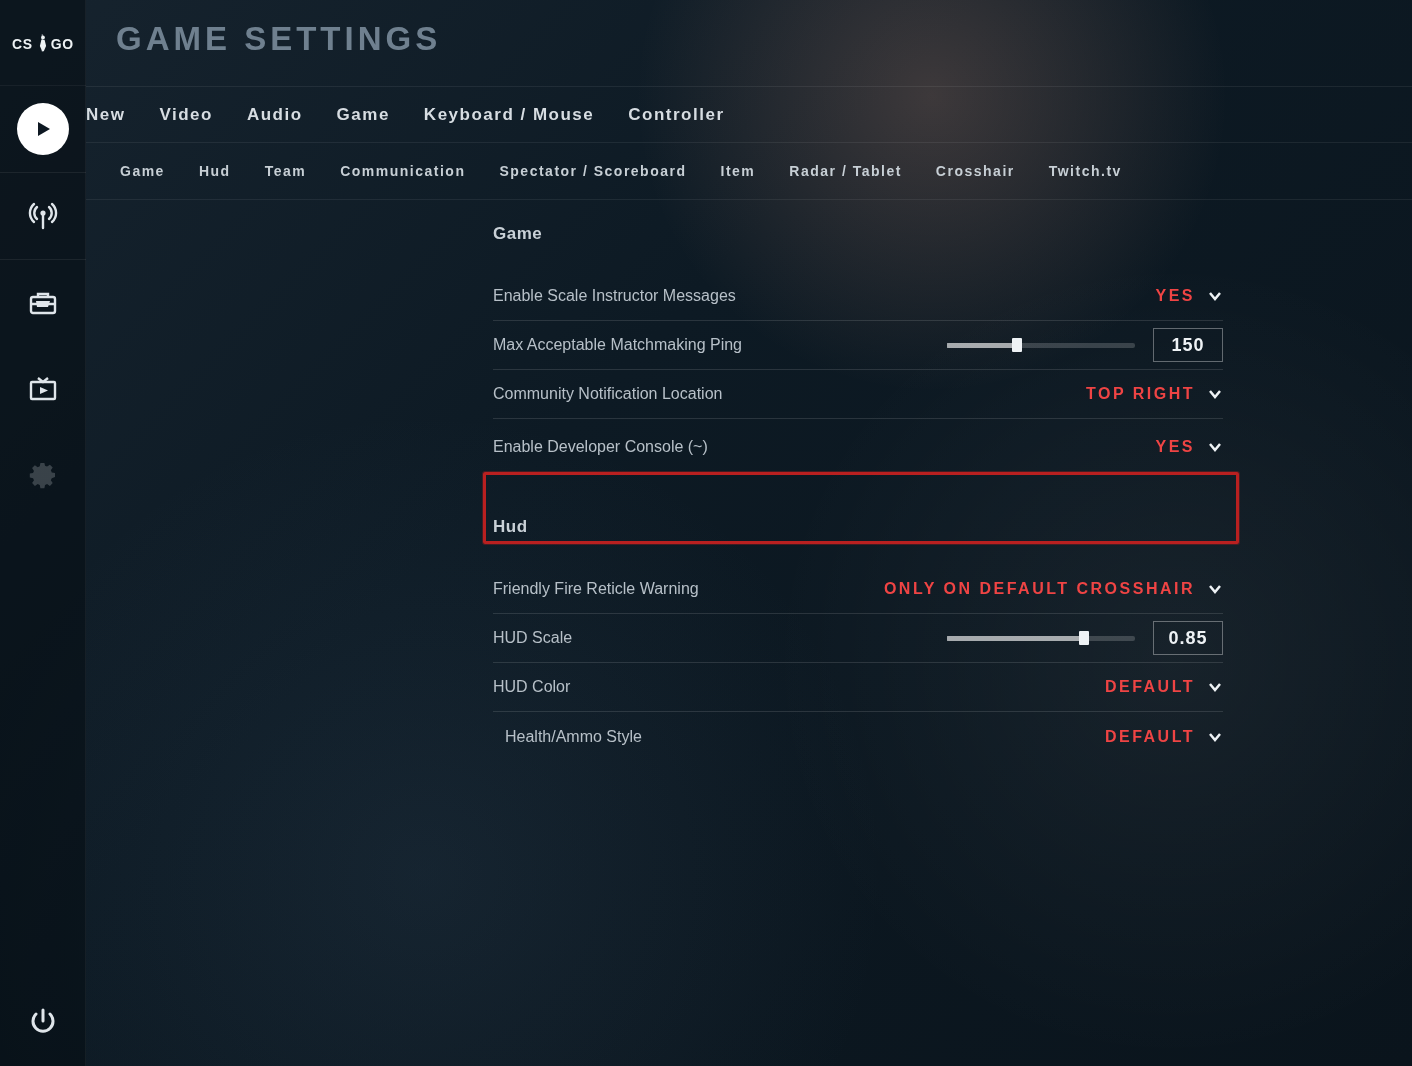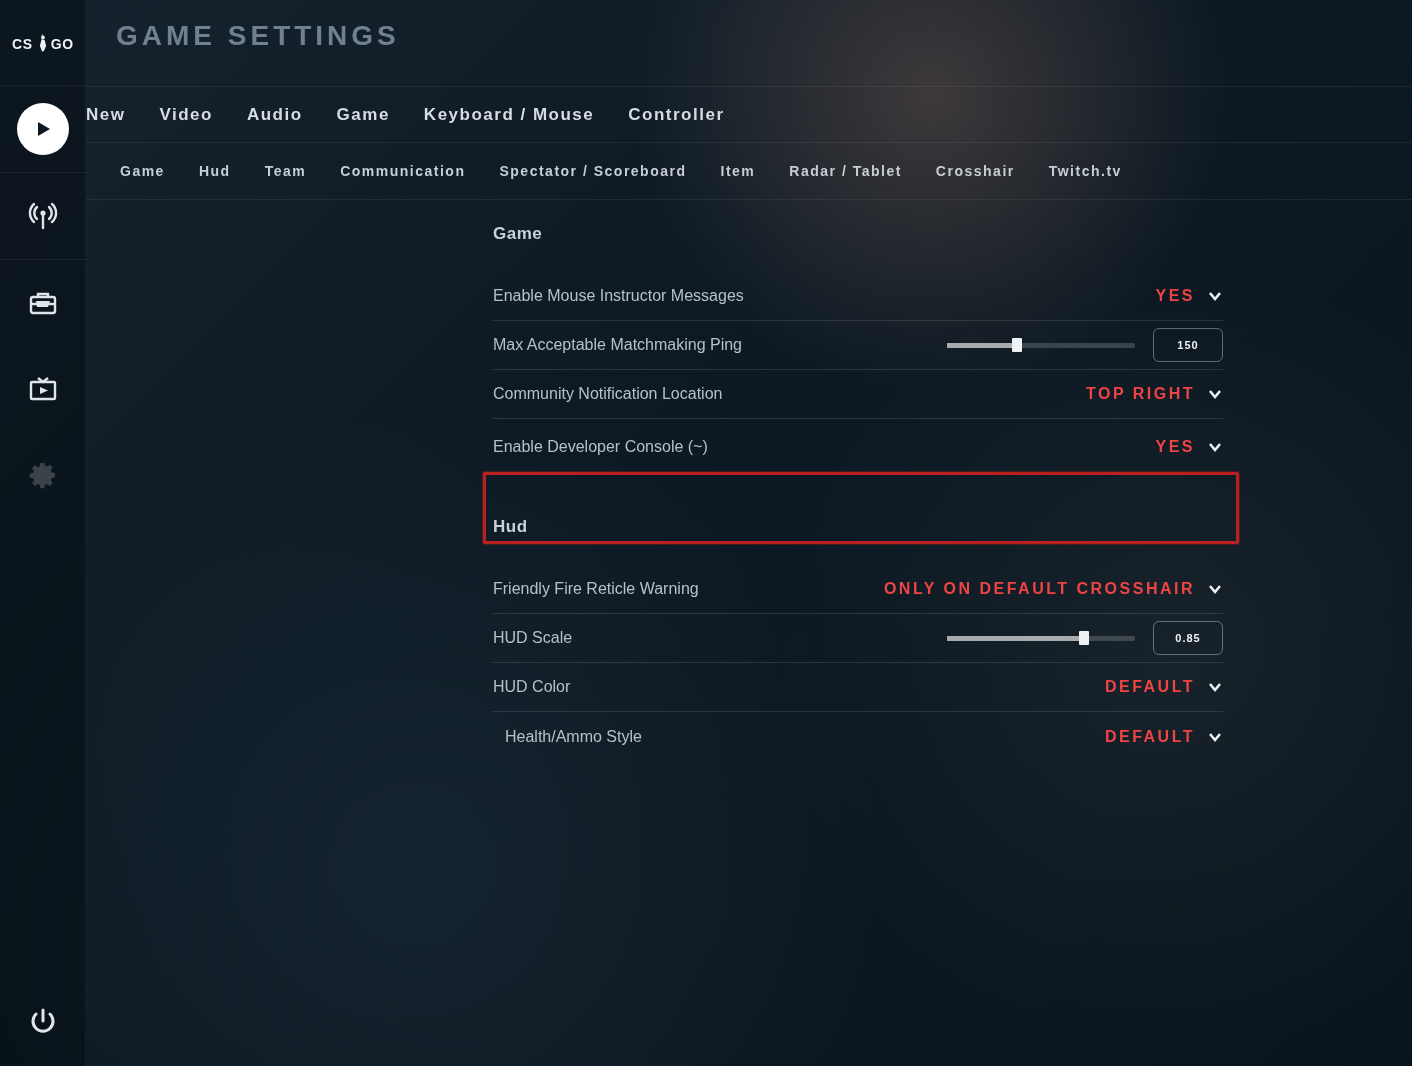--- a/index.html
+++ b/index.html
@@ -56,21 +56,21 @@
   .play-circle {
     width:52px; height:52px; border-radius:50%; background:#fff; display:flex; align-items:center; justify-content:center;
   }
   .sidebar hr.sep {
     width:86px; border:none; border-top:1px solid rgba(255,255,255,0.07); margin:0;
   }
 
   
   .page-title {
     position:absolute; left:116px; top:20px;
-    font-size:28px; font-weight:800; letter-spacing:4px; color:#6f808f;
+    font-size:33px; font-weight:800; letter-spacing:4px; color:#6f808f;
     text-transform:uppercase;
   }
   .top-tabs {
     position:absolute; left:86px; right:0; top:86px; height:57px;
     border-top:1px solid rgba(255,255,255,0.07);
     border-bottom:1px solid rgba(255,255,255,0.07);
     display:flex; align-items:center; gap:34px;
   }
   .top-tabs .tab {
     color:#d7dde2; font-size:17px; font-weight:700; letter-spacing:1.5px;
@@ -123,22 +123,22 @@
   .slider .fill {
     position:absolute; left:0; top:0; bottom:0;
     background:rgba(255,255,255,0.55);
   }
   .slider .thumb {
     position:absolute; width:10px; height:14px; background:#eef2f5; top:-5px; border-radius:1px;
     transform:translateX(-50%);
   }
   .numbox {
     min-width:70px; height:34px; border:1px solid rgba(255,255,255,0.35);
-    border-radius:6px; display:flex; align-items:center; justify-content:center;
-    font-size:11px; font-weight:700; letter-spacing:1px; color:#eef2f5;
+    border-radius:0; display:flex; align-items:center; justify-content:center;
+    font-size:18px; font-weight:700; letter-spacing:1px; color:#eef2f5;
     padding:0 10px;
   }
 
   
   .highlight {
     position:absolute; border:3px solid var(--red); border-radius:2px;
     box-shadow:0 0 0 1px rgba(185,32,32,0.3);
     pointer-events:none;
   }
 </style>
@@ -232,21 +232,21 @@
   <div class="subtab">Crosshair</div>
   <div class="subtab">Twitch.tv</div>
 </div>
 
 <div class="settings-scroll">
   <div class="settings-col">
 
     <div class="section-head">Game</div>
 
     <div class="row">
-      <div class="label">Enable Mouse Instructor Messages</div>
+      <div class="label">Enable Scale Instructor Messages</div>
       <div class="value">
         <span>YES</span>
         <span class="chev">
             <svg viewBox="0 0 16 16">
               <path d="M3 5 L8 11 L13 5" fill="none" stroke="#eef2f5" stroke-width="2.5"></path>
             </svg>
           </span>
       </div>
     </div>
 

